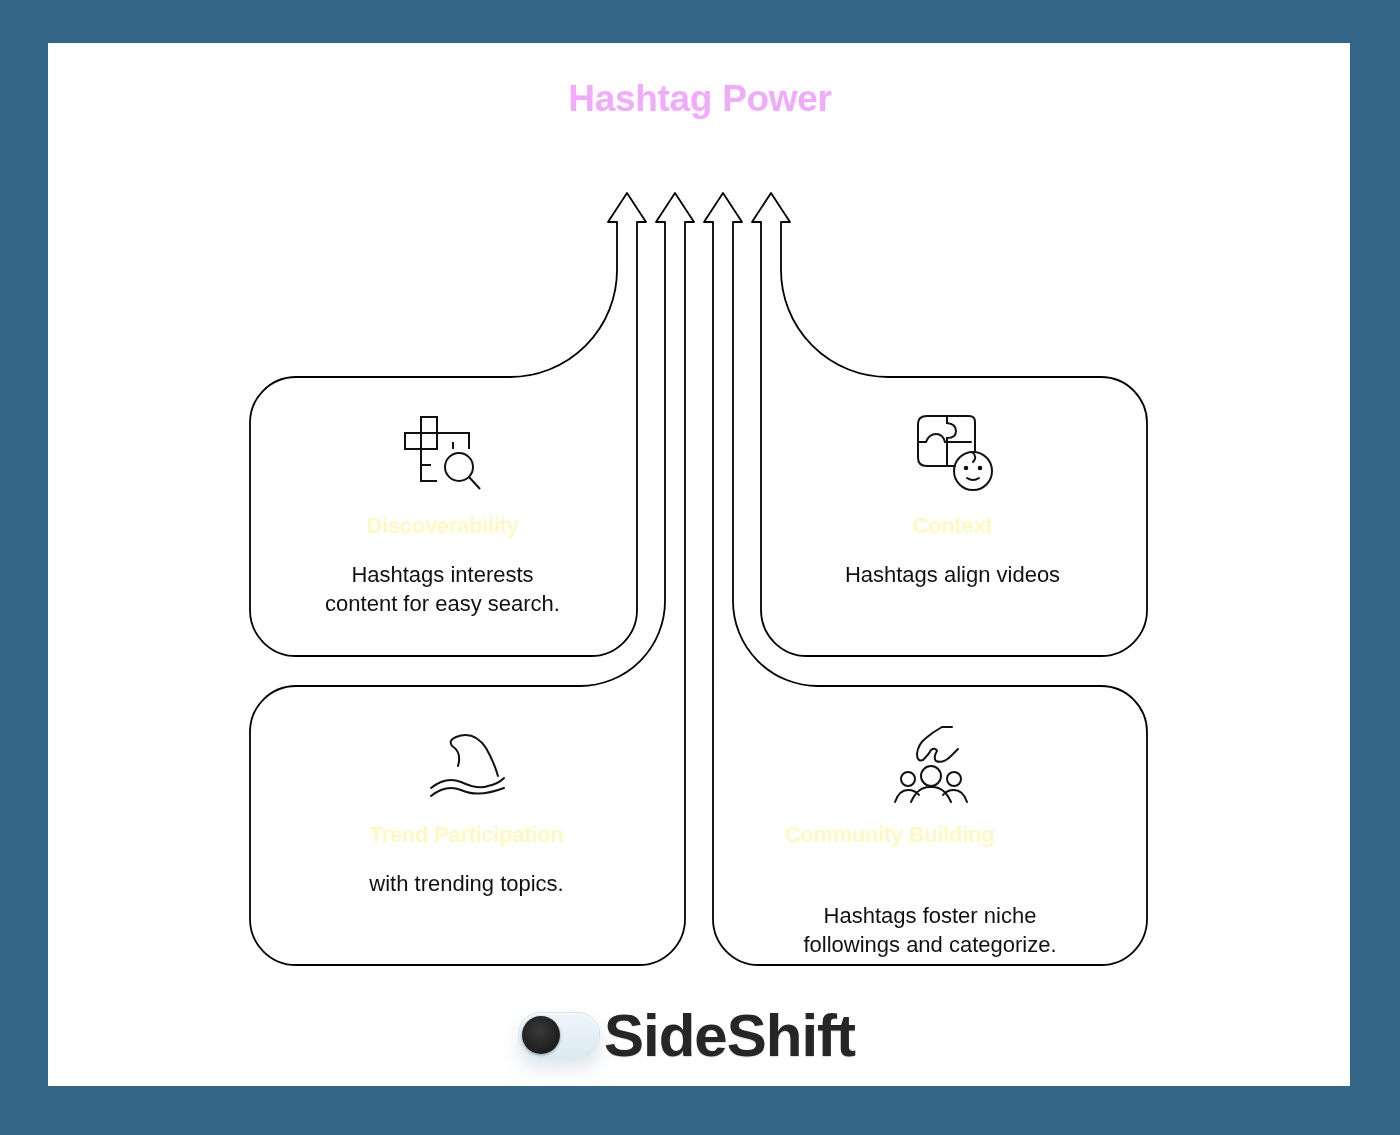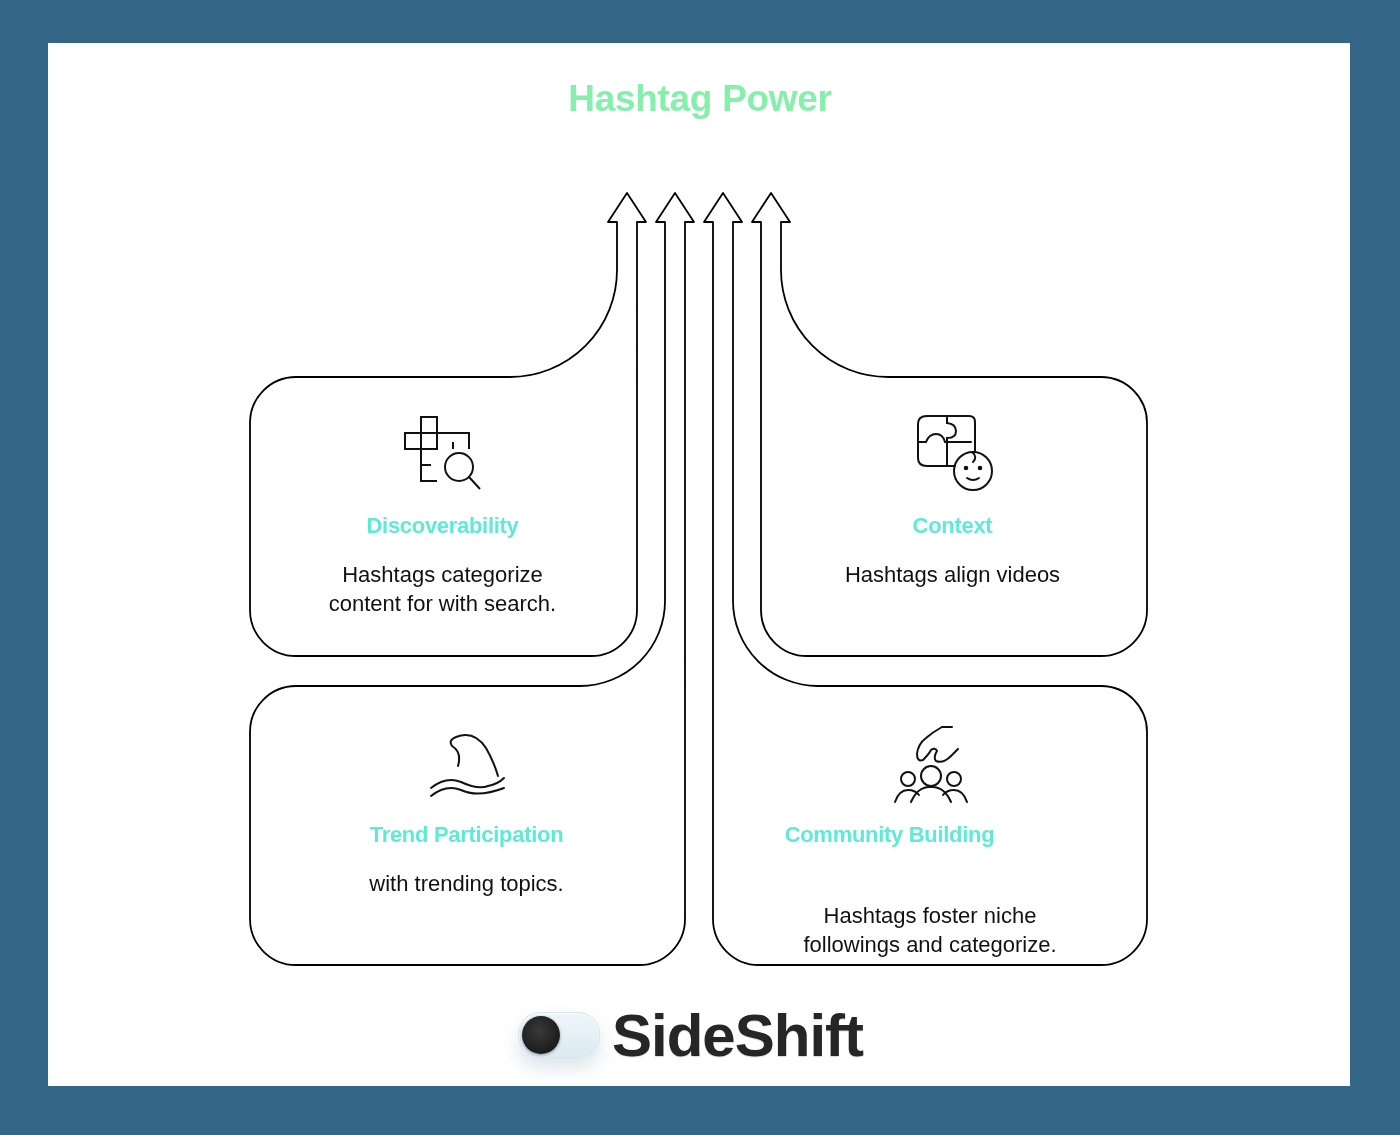--- a/index.html
+++ b/index.html
@@ -16,34 +16,34 @@
     width: 1302px; height: 1043px;
     background: #ffffff;
   }
   .title {
     position: absolute;
     left: 0; top: 78px;
     width: 1400px;
     text-align: center;
     font-weight: bold;
     font-size: 37px;
-    color: #86efac;
+    color: #f0abfc;
     letter-spacing: -0.3px;
   }
   svg.diagram {
     position: absolute;
     left: 0; top: 0;
     width: 1400px; height: 1135px;
   }
   .card-title {
     position: absolute;
     text-align: center;
     font-weight: bold;
     font-size: 22px;
-    color: #5eead4;
+    color: #fef9c3;
     letter-spacing: -0.3px;
   }
   .card-desc {
     position: absolute;
     text-align: center;
     font-size: 22px;
     line-height: 29px;
     color: #111;
   }
   .icon {
@@ -65,21 +65,21 @@
   }
   .toggle-knob {
     position: absolute;
     left: 3px; top: 3px;
     width: 38px; height: 38px;
     border-radius: 50%;
     background: radial-gradient(circle at 45% 40%, #3a3a3a 0%, #1c1c1c 70%);
     box-shadow: 0 1px 3px rgba(0,0,0,0.4);
   }
   .brand-text {
-    margin-left: 12px;
+    margin-left: 4px;
     font-weight: bold;
     font-size: 60px;
     color: #262626;
     letter-spacing: -1px;
     text-shadow: 0 1px 1px rgba(0,0,0,0.15);
   }
 </style>
 </head>
 <body>
 
@@ -162,22 +162,22 @@
     <path d="M34 19 H66 V35"></path>
     <path d="M50 35 V28"></path>
     <path d="M34 35 V27"></path>
     <path d="M18 35 V67 H34"></path>
     <path d="M18 51 H28"></path>
     <circle cx="56" cy="53" r="14"></circle>
     <path d="M66 63 L77 75"></path>
   </svg>
   <div class="card-title" style="left:300px; top:513px; width:285px;">Discoverability</div>
   <div class="card-desc" style="left:280px; top:560px; width:325px;">
-    <div>Hashtags categorize</div>
-    <div>content for with search.</div>
+    <div>Hashtags interests</div>
+    <div>content for easy search.</div>
   </div>
 </div>
 
 <div>
   <svg class="icon" style="left:913px; top:412px;" width="84" height="84" viewBox="0 0 84 84" fill="none" stroke="#111" stroke-width="2" stroke-linecap="round">
     <path d="M14 4 H56 Q62 4 62 10 V40"></path>
     <path d="M42 54 H14 Q5 54 5 46 V12 Q5 4 14 4"></path>
     <path d="M5 30 H13 Q16 22 23 22 Q30 22 32 30 H58"></path>
     <path d="M34 4 V11 Q43 12 43 19 Q43 26 34 26 V54"></path>
     <circle cx="60" cy="59" r="19"></circle>

